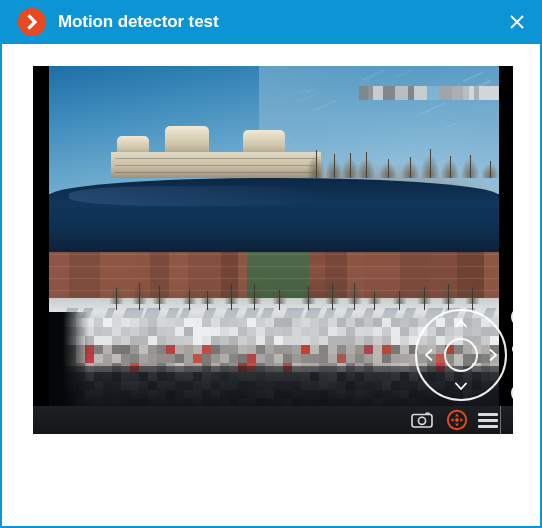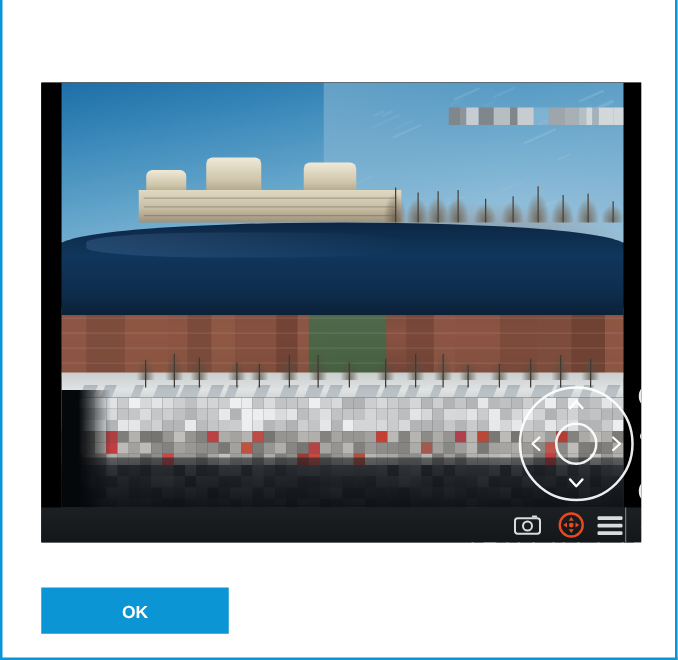--- a/index.html
+++ b/index.html
@@ -222,20 +222,33 @@
     position:absolute;left:31px;top:470px;width:150px;height:37px;
     background:#0b95d4;color:#ffffff;border:none;cursor:pointer;
     font-family:"Liberation Sans",sans-serif;font-size:14px;font-weight:bold;
   }
 </style>
 </head>
 <body>
 
 <div class="dialog">
 
+  <div class="titlebar">
+    <div class="logo">
+      <svg width="28" height="28" viewBox="0 0 28 28">
+        <path d="M11.5 8.5 L17 14 L11.5 19.5" fill="none" stroke="#ffffff" stroke-width="3.2" stroke-linecap="square" stroke-linejoin="miter"></path>
+      </svg>
+    </div>
+    <div class="title">Motion detector test</div>
+    <div class="closebtn">
+      <svg width="26" height="26" viewBox="0 0 26 26">
+        <path d="M7 7 L19 19 M19 7 L7 19" stroke="#ffffff" stroke-width="1.9" stroke-linecap="butt"></path>
+      </svg>
+    </div>
+  </div>
 
   <div class="videowrap">
     <div class="videostage">
 
       <div class="scene">
         <div class="sky"></div>
         <div class="sky-haze"></div>
         <div id="skystreaks">
             <div class="sky-streak" style="left: 336.975px; top: 48.7594px; width: 13.4091px; height: 1.08215px; opacity: 0.16;"></div>
             <div class="sky-streak" style="left: 259.703px; top: 89.3357px; width: 13.2282px; height: 2.30213px; opacity: 0.43;"></div>
@@ -1015,15 +1028,14 @@
           <i style="top:3px"></i>
           <i style="top:9px"></i>
           <i style="top:15px"></i>
         </div>
         <div class="tb-sep"></div>
       </div>
 
     </div>
   </div>
 
-  <button class="okbtn">OK</button>
 
 </div>
 
 </body></html>

